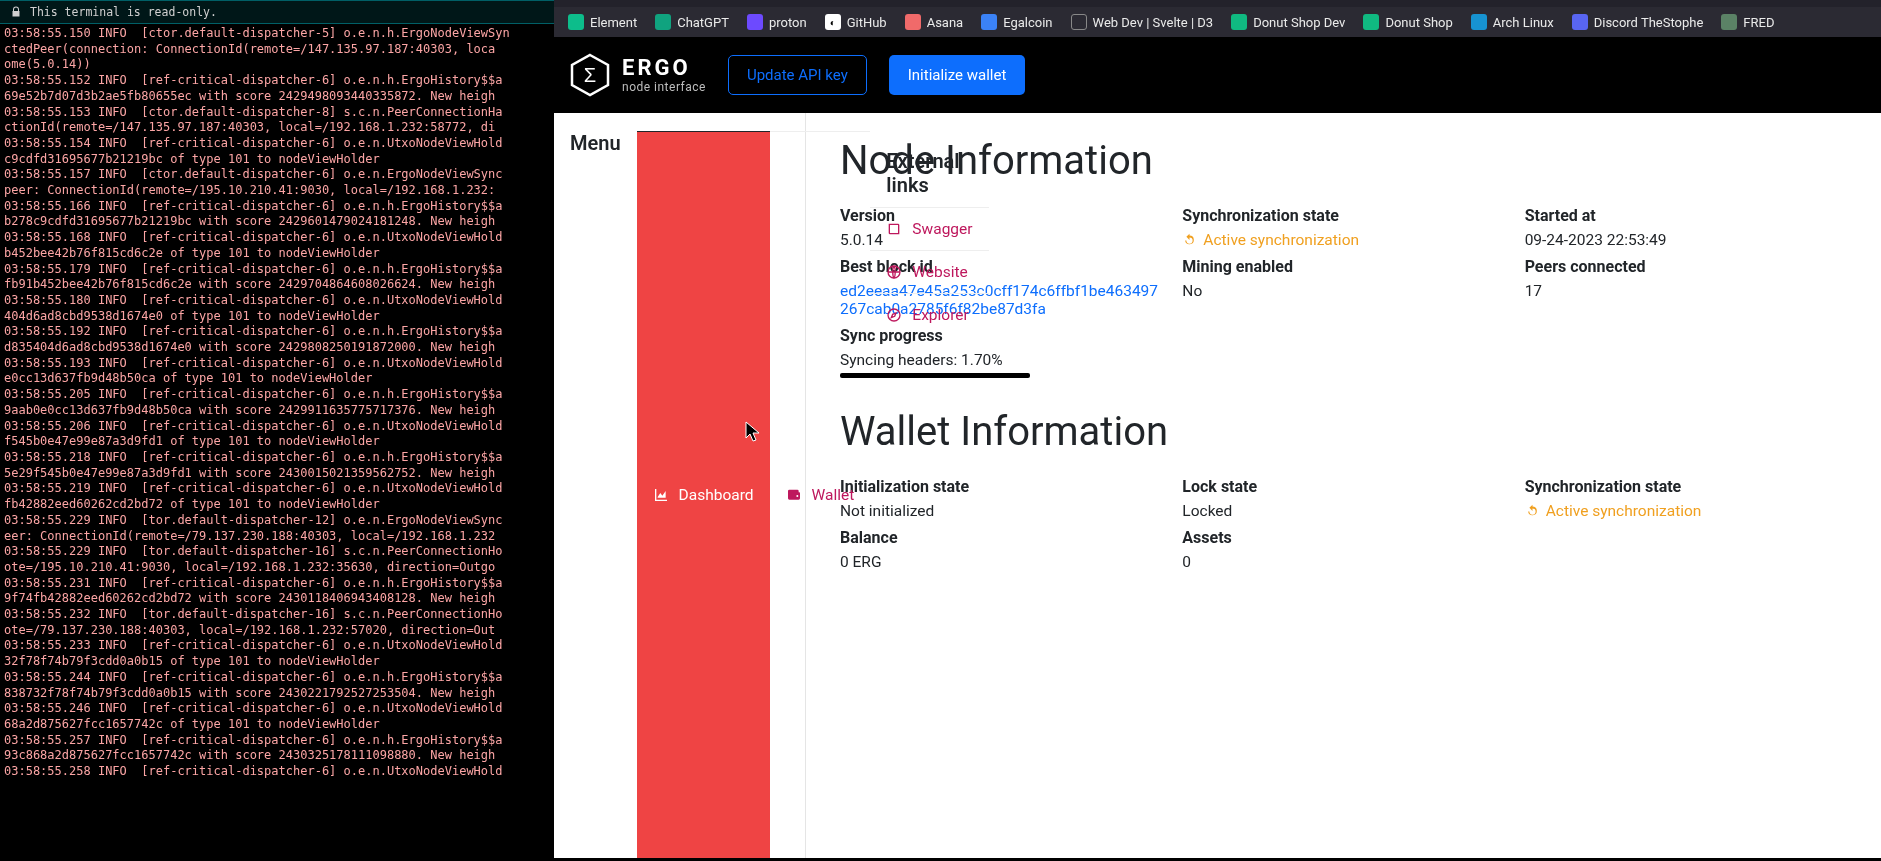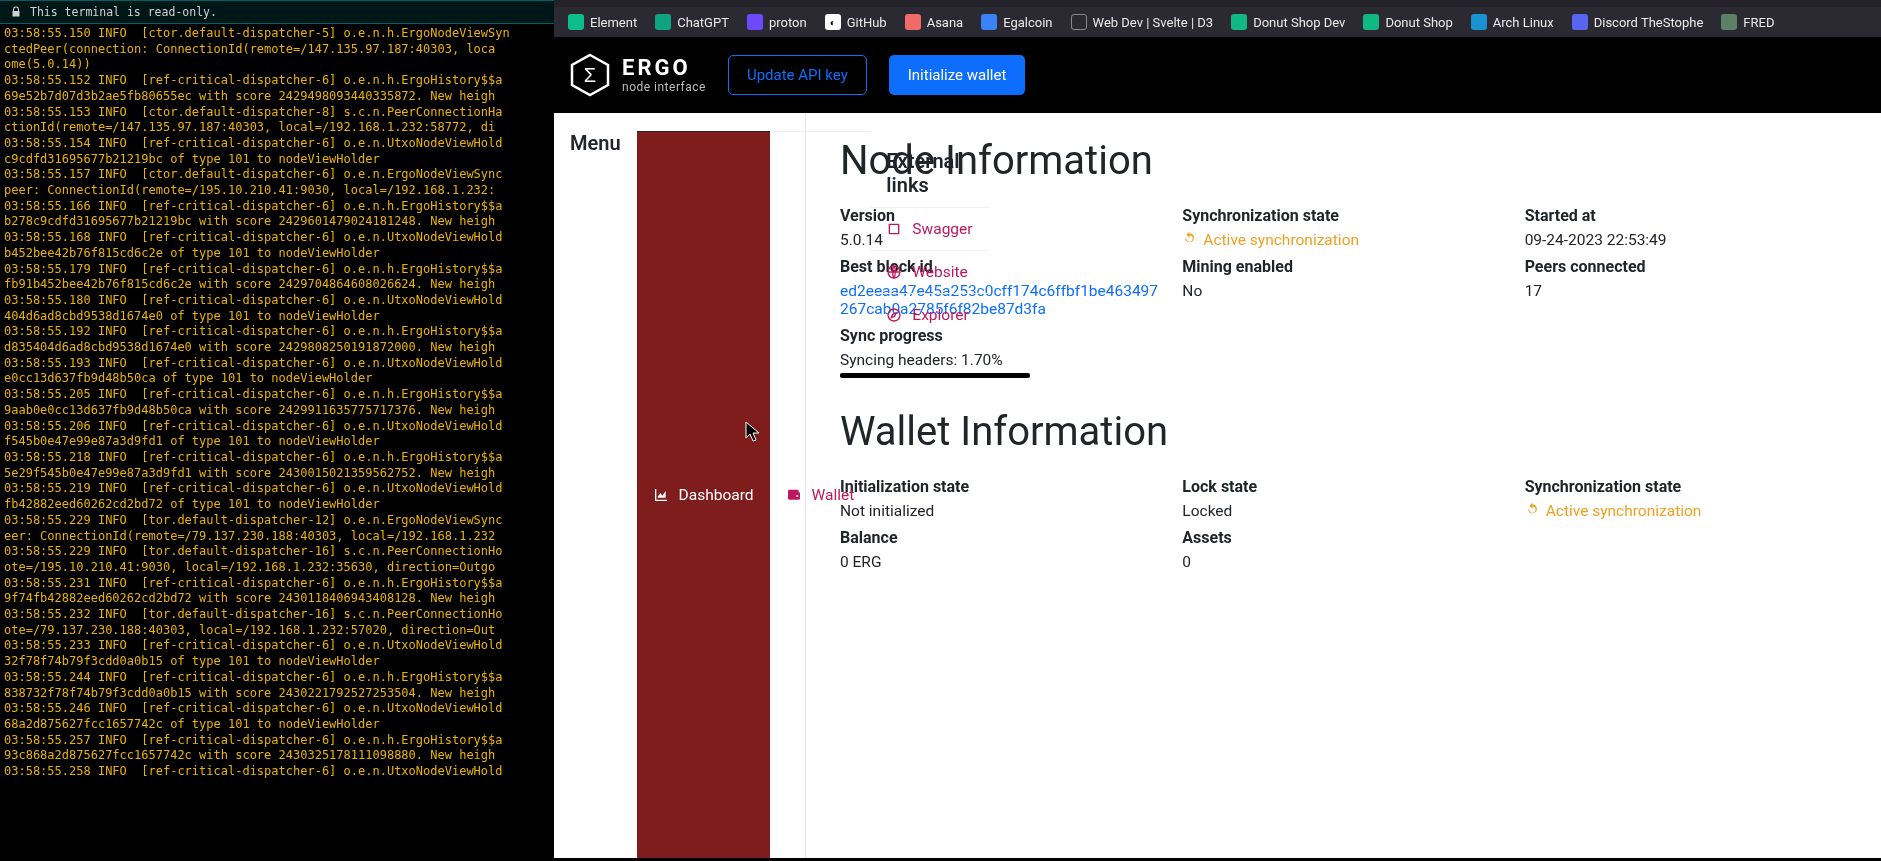--- a/index.html
+++ b/index.html
@@ -13,21 +13,21 @@
   flex: none;
 }
 .terminal-titlebar {
   background: #001718; height: 24px; border-top: 1px solid #005f66; border-bottom: 1px solid #005f66;
   display: flex; align-items: center; padding: 8px 10px; color: #d0d0d0;
   font-family: "DejaVu Sans Mono","Consolas",monospace; font-size: 11.5px;
 }
 .terminal-titlebar svg { margin-right: 8px; }
 .terminal-body {
   padding: 2px 4px; font-family: "DejaVu Sans Mono","Consolas",monospace;
-  font-size: 12px; line-height: 15.7px; color: #eab308; white-space: pre;
+  font-size: 12px; line-height: 15.7px; color: #fca5a5; white-space: pre;
   overflow: hidden;
 }
 .browser-pane {
   flex: 1; height: 858px; display: flex; flex-direction: column; overflow: hidden;
   background: #2b2a33;
 }
 .tabbar-strip { height: 7px; background: #23222b; }
 .bookmark-bar {
   height: 30px; background: #2b2a33; display: flex; align-items: center;
   padding: 0 6px; gap: 2px; font-size: 13px; color: #eaeaea;
@@ -53,32 +53,32 @@
 .app-body { flex:1; display:flex; overflow:hidden; }
 .sidebar {
   width: 252px; border-right:1px solid #e5e5e5; display:flex; flex-direction:row;
   padding-top: 18px; position:relative;
 }
 .side-title { font-size:20px; font-weight:600; color:#212529; padding: 0 16px 10px; }
 .side-item {
   display:flex; align-items:center; gap:10px; padding: 12px 16px; font-size:15.5px;
   color:#be185d; cursor:pointer; border-top:1px solid #eee;
 }
-.side-item.active { background:#7f1d1d; color:#fff; border-top-color:#212529;}
+.side-item.active { background:#ef4444; color:#fff; border-top-color:#212529;}
 .side-item svg { flex:none; }
 .side-section { margin-top: 18px; }
 .cursor-pointer-icon {
   position:absolute; left: 188px; top: 308px; pointer-events:none;
 }
 .content { flex:1; padding: 24px 34px; overflow:auto; }
 h1 { font-size: 40px; font-weight:400; color:#212529; margin-bottom: 22px; }
 .grid { display:grid; grid-template-columns: repeat(3, 1fr); gap: 8px 20px; margin-bottom: 30px; }
 .field-label { font-size:16px; font-weight:700; color:#212529; margin-bottom:6px; }
 .field-value { font-size:15.5px; color:#212529; }
-.sync-state { color:#f0a020; display:flex; align-items:flex-start; gap:6px; }
+.sync-state { color:#f0a020; display:flex; align-items:center; gap:6px; }
 .link-val { color:#0d6efd; word-break:break-all; cursor:pointer; }
 .progress-wrap { margin-top:4px; }
 .progress-bar { width: 190px; height:5px; background:#000; border-radius:2px; margin-top:4px; }
 .spin { animation: spin 1.5s linear infinite; transform-origin:center; }
 @keyframes spin { to { transform: rotate(360deg);} }
 </style>
 </head>
 <body>
 
 <div class="terminal-pane">

